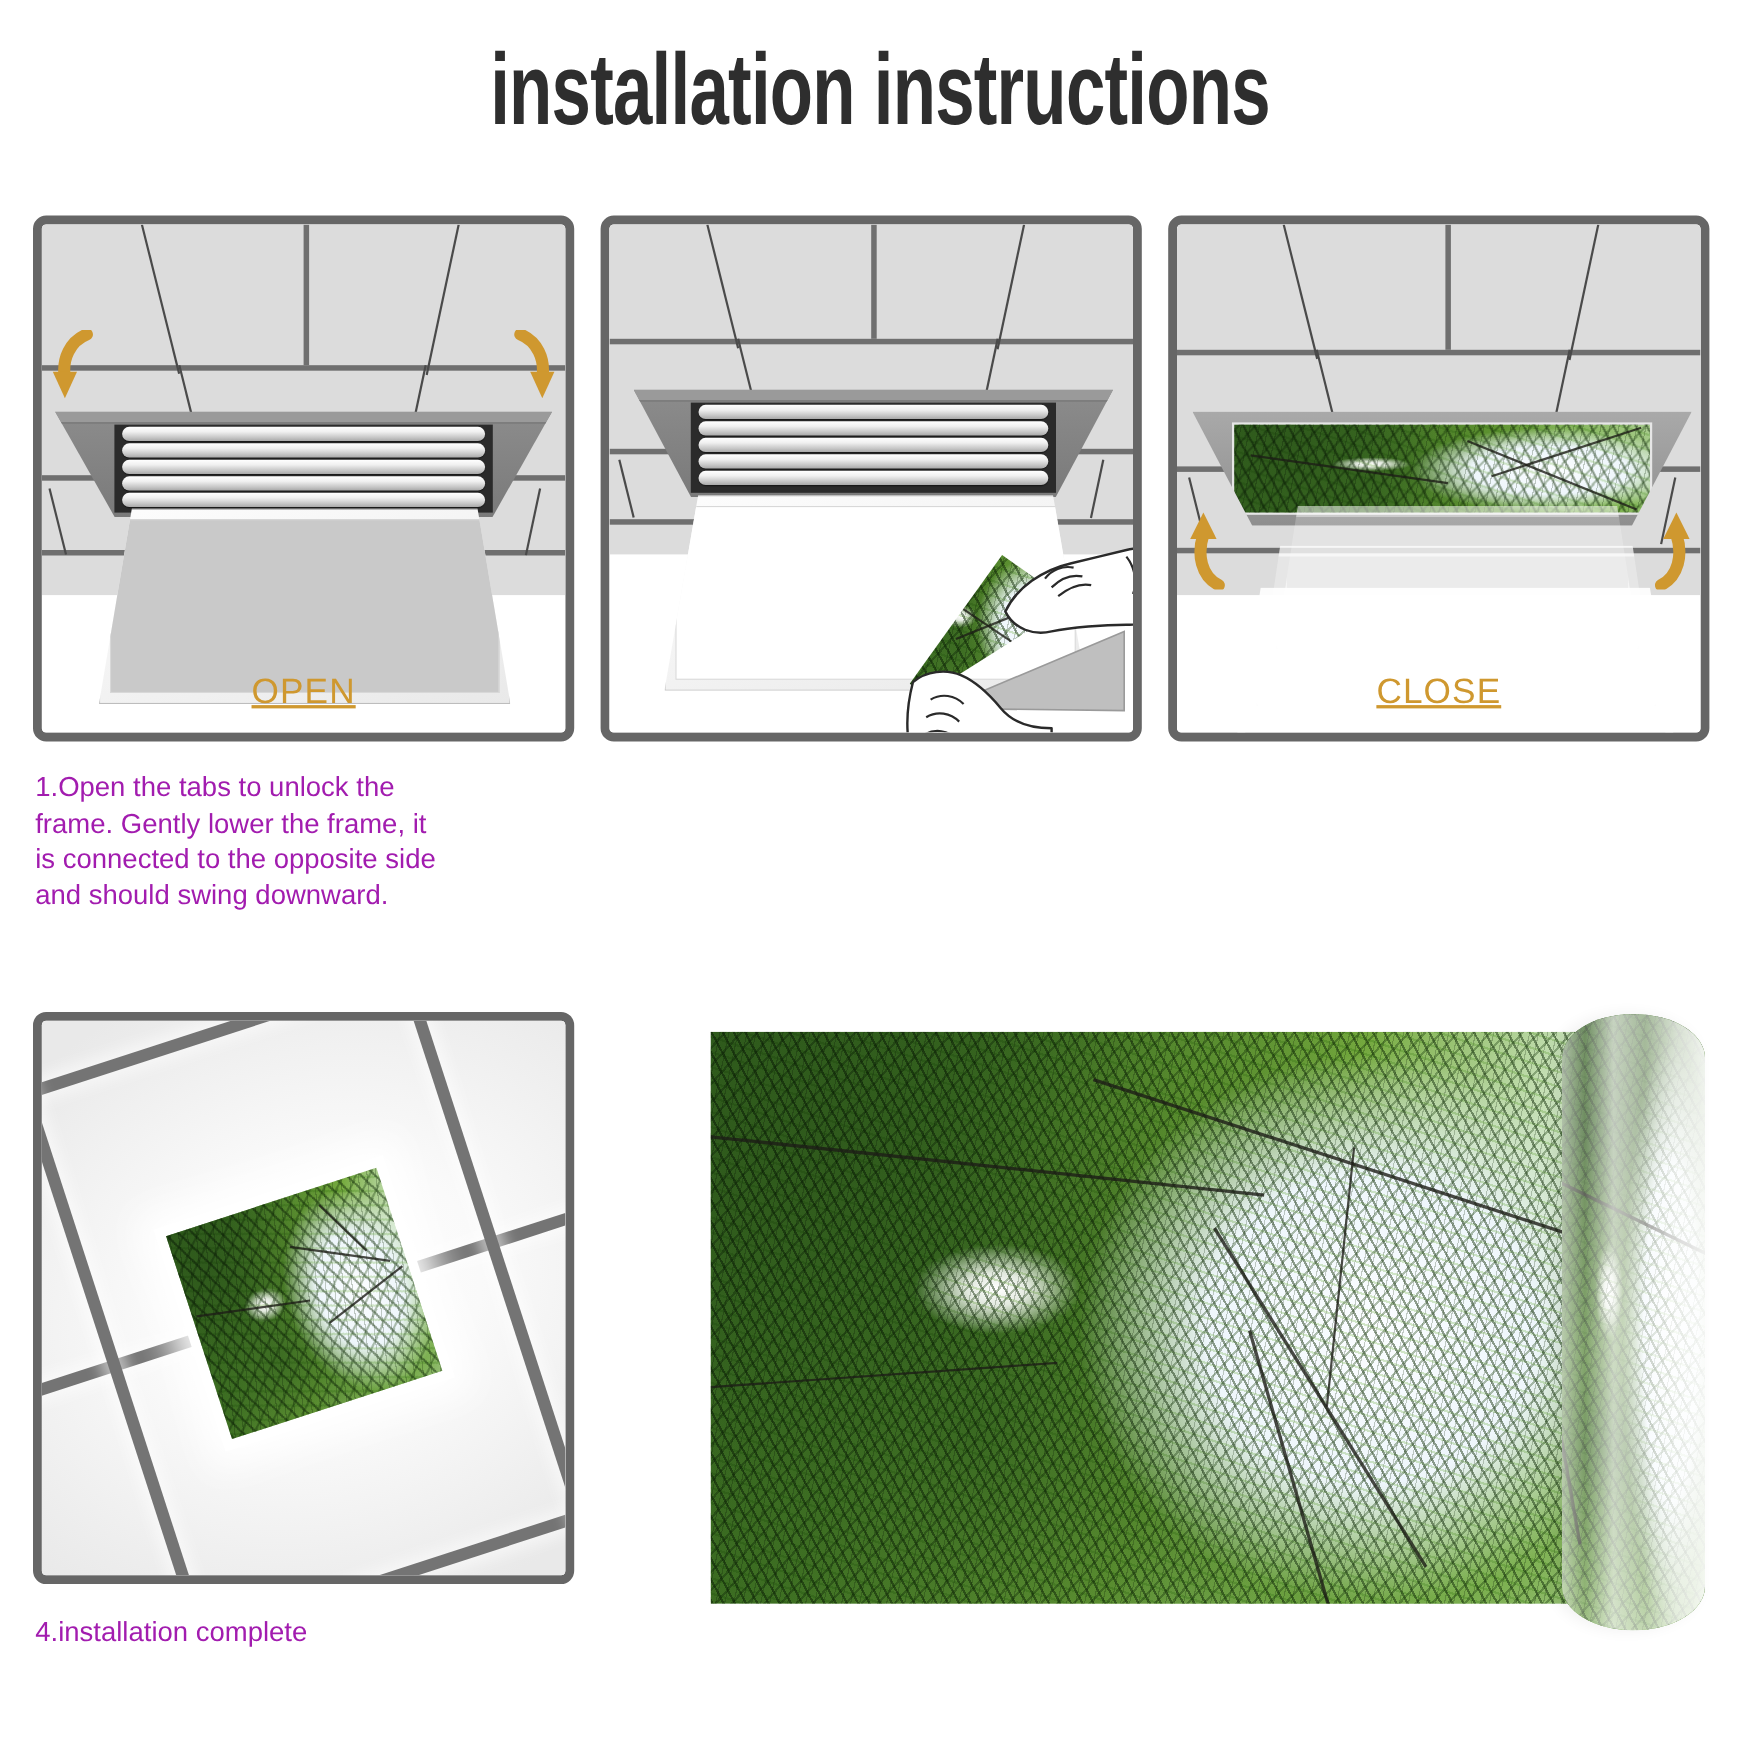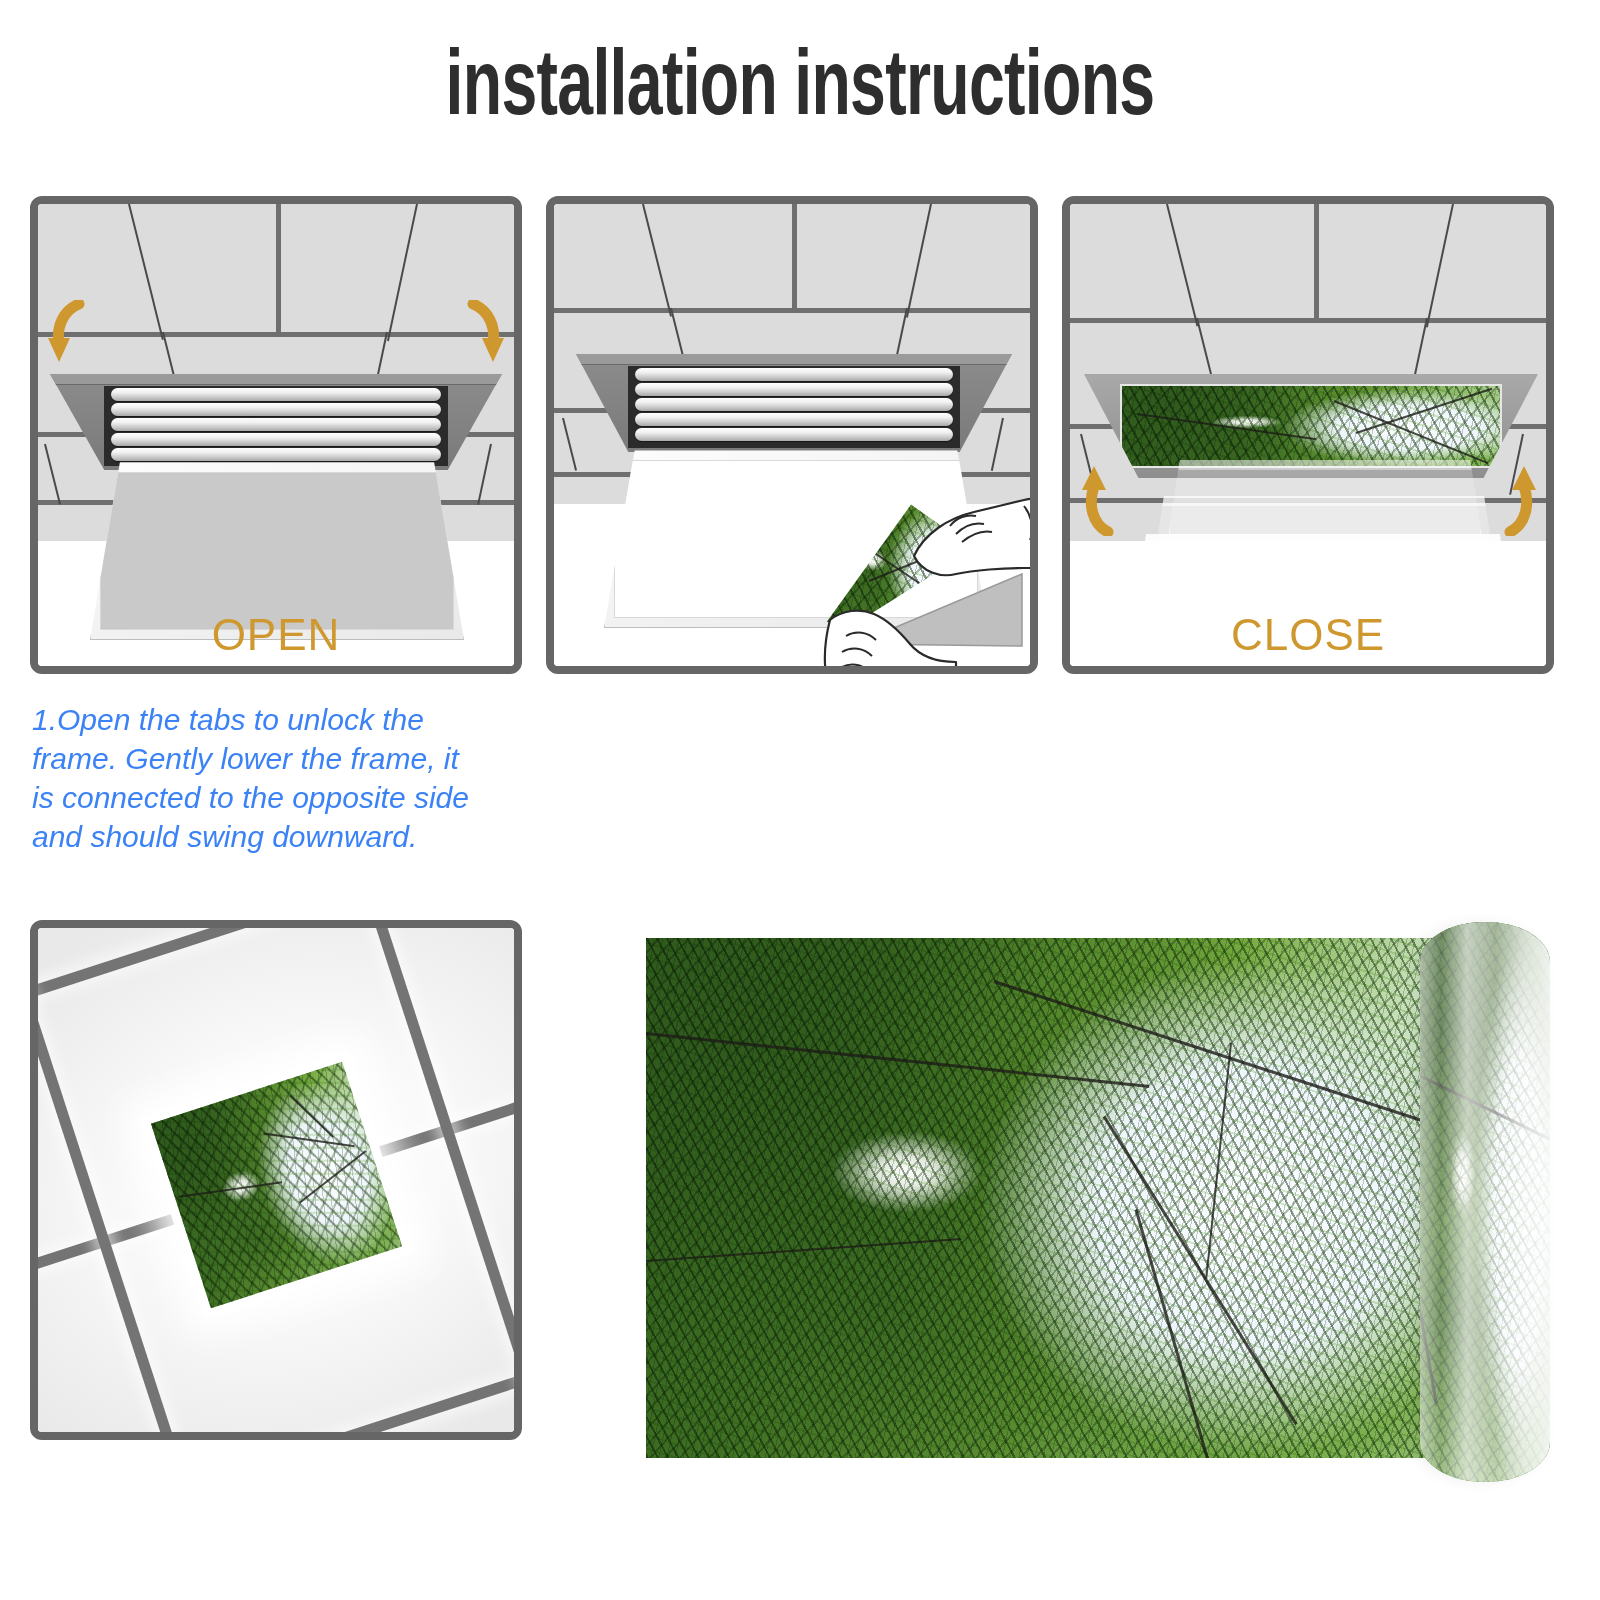--- a/index.html
+++ b/index.html
@@ -92,31 +92,30 @@
     border:1px solid #d8d8d8;
   }
   .swingframe .inner.white{background:#ffffff;}
 
   
   .arrow{position:absolute;}
 
   
   .scene-label{
     position:absolute;left:0;width:100%;text-align:center;
-    color:#cf982f;font-size:44px;letter-spacing:1px;
+    color:#cf982f;font-size:32px;letter-spacing:1px;text-decoration:underline;
   }
 
   
   .caption{
     position:absolute;
-    color:#3b82f6;
-    font-size:30px;
+    color:#a21caf;
+    font-size:25px;
     line-height:1.30;
     white-space:pre-line;
-    font-style:italic;
   }
   #caption-1{left:32px; top:700px; width:500px;}
   #caption-2{left:552px;top:700px; width:480px;}
   #caption-3{left:1066px;top:700px;width:510px;}
   #caption-4{left:32px; top:1468px;width:500px;}
 
   
   .ghost{
     position:absolute;
     border:10px solid rgba(255,255,255,.95);
@@ -432,14 +431,15 @@
       <div class="branch" style="left:-10%;top:26%;width:130%;height:3px;transform:rotate(26deg)"></div>
       <div class="branch" style="left:-10%;top:56%;width:130%;height:3px;transform:rotate(80deg)"></div>
     </div>
     <div class="sheen"></div>
   </div>
 
   <div class="caption" id="caption-1">1.Open the tabs to unlock the
 frame. Gently lower the frame, it
 is connected to the opposite side
 and should swing downward.</div>
+  <div class="caption" id="caption-4">4.installation complete</div>
 
 </div>
 
 </body></html>

